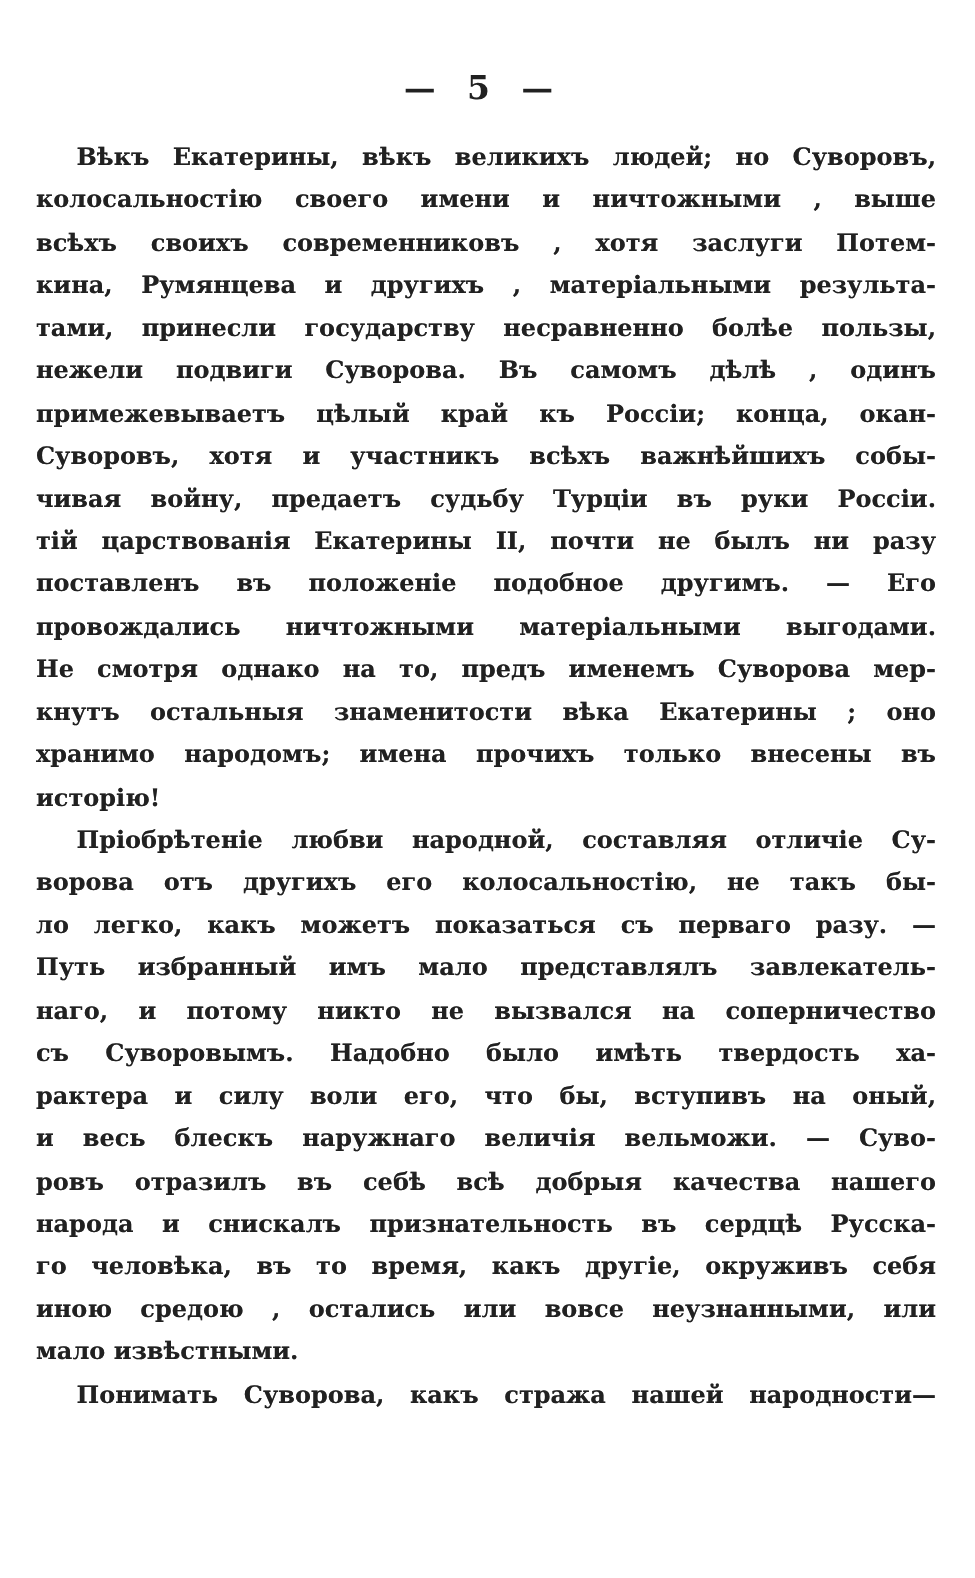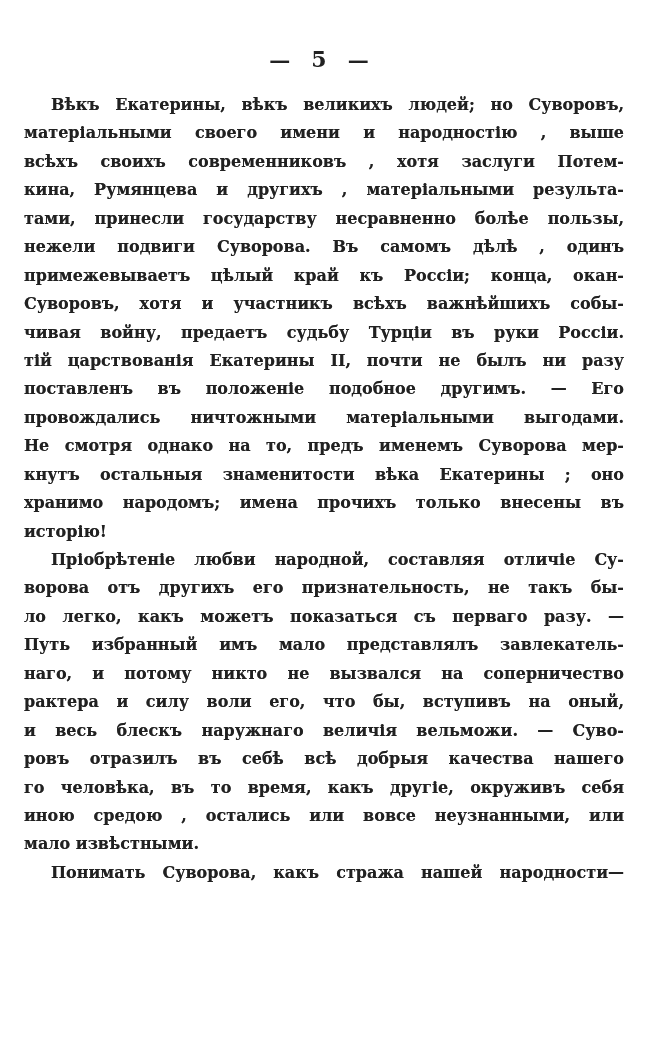--- a/index.html
+++ b/index.html
@@ -68,41 +68,43 @@
 </style>
 </head>
 <body style="--paper: #ffffff; --ink: #212121;">
 
 <div class="page">
   <div class="running-head">
     <span class="dash">—</span><span class="num">5</span><span class="dash">—</span>
   </div>
   <div class="text-block" id="text-block">
       <div class="line indent">Вѣкъ Екатерины, вѣкъ великихъ людей; но Суворовъ,</div>
-      <div class="line">матеріальными своего имени и народностію , выше</div>
+      <div class="line">колосальностію своего имени и ничтожными , выше</div>
       <div class="line">всѣхъ своихъ современниковъ , хотя заслуги Потем-</div>
       <div class="line">кина, Румянцева и другихъ , матеріальными результа-</div>
       <div class="line">тами, принесли государству несравненно болѣе пользы,</div>
       <div class="line">нежели подвиги Суворова. Въ самомъ дѣлѣ , одинъ</div>
       <div class="line">примежевываетъ цѣлый край къ Россіи; конца, окан-</div>
       <div class="line">Суворовъ, хотя и участникъ всѣхъ важнѣйшихъ собы-</div>
       <div class="line">чивая войну, предаетъ судьбу Турціи въ руки Россіи.</div>
       <div class="line">тій царствованія Екатерины II, почти не былъ ни разу</div>
       <div class="line">поставленъ въ положеніе подобное другимъ. — Его</div>
       <div class="line">провождались ничтожными матеріальными выгодами.</div>
       <div class="line">Не смотря однако на то, предъ именемъ Суворова мер-</div>
       <div class="line">кнутъ остальныя знаменитости вѣка Екатерины ; оно</div>
       <div class="line">хранимо народомъ; имена прочихъ только внесены въ</div>
       <div class="line no-just">исторію!</div>
       <div class="line indent">Пріобрѣтеніе любви народной, составляя отличіе Су-</div>
-      <div class="line">ворова отъ другихъ его признательность, не такъ бы-</div>
+      <div class="line">ворова отъ другихъ его колосальностію, не такъ бы-</div>
       <div class="line">ло легко, какъ можетъ показаться съ перваго разу. —</div>
       <div class="line">Путь избранный имъ мало представлялъ завлекатель-</div>
       <div class="line">наго, и потому никто не вызвался на соперничество</div>
+      <div class="line">съ Суворовымъ. Надобно было имѣть твердость ха-</div>
       <div class="line">рактера и силу воли его, что бы, вступивъ на оный,</div>
       <div class="line">и весь блескъ наружнаго величія вельможи. — Суво-</div>
       <div class="line">ровъ отразилъ въ себѣ всѣ добрыя качества нашего</div>
+      <div class="line">народа и снискалъ признательность въ сердцѣ Русска-</div>
       <div class="line">го человѣка, въ то время, какъ другіе, окруживъ себя</div>
       <div class="line">иною средою , остались или вовсе неузнанными, или</div>
       <div class="line no-just">мало извѣстными.</div>
       <div class="line indent">Понимать Суворова, какъ стража нашей народности—</div>
     </div>
 </div>
 
 </body></html>

